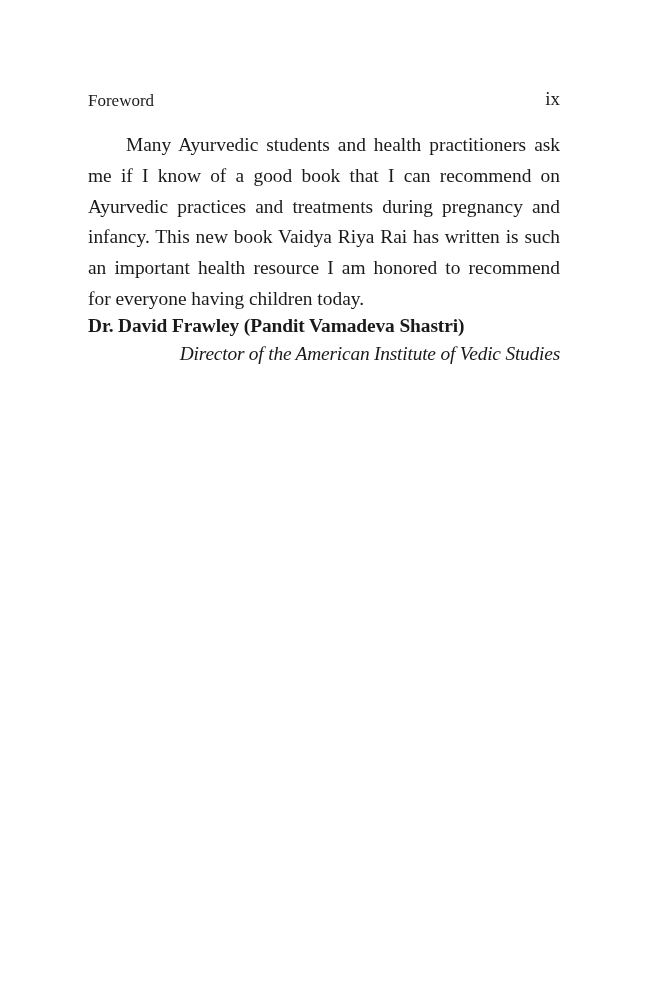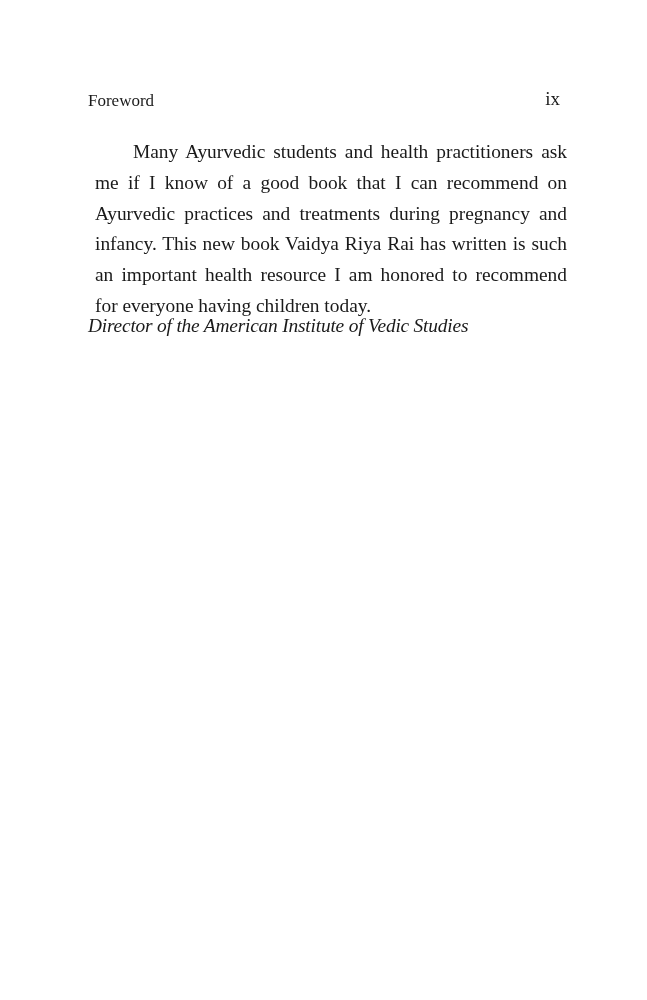--- a/index.html
+++ b/index.html
@@ -43,21 +43,21 @@
       margin-left: 21px;
     }
     .body-text {
       position: absolute;
       left: 88px;
       top: 130px;
       width: 472px;
       font-size: 19.4px;
       line-height: 30.8px;
       text-align: justify;
-      margin: 7px;
+      margin: 0;
       text-indent: 38px;
     }
     .signature {
       position: absolute;
       left: 88px;
       top: 312px;
       width: 472px;
     }
     .sig-name {
       font-weight: bold;
@@ -65,29 +65,31 @@
       line-height: 28px;
       margin: 0;
       letter-spacing: -0.1px;
     }
     .sig-role {
       font-style: italic;
       font-size: 19.4px;
       line-height: 28px;
       margin: 0;
       letter-spacing: -0.2px;
+      text-align: right;
     }
   </style>
 </head>
 <body>
 
 <div class="page">
   <div class="running-head">
     <span class="title">Foreword</span>
     <span class="folio">ix</span>
   </div>
 
   <p class="body-text">Many Ayurvedic students and health practitioners ask me if I know of a good book that I can recommend on Ayurvedic practices and treatments during pregnancy and infancy. This new book Vaidya Riya Rai has written is such an important health resource I am honored to recommend for everyone having children today.</p>
 
   <div class="signature">
+    <p class="sig-name">Dr. David Frawley (Pandit Vamadeva Shastri)</p>
     <p class="sig-role">Director of the American Institute of Vedic Studies</p>
   </div>
 </div>
 
 </body></html>

